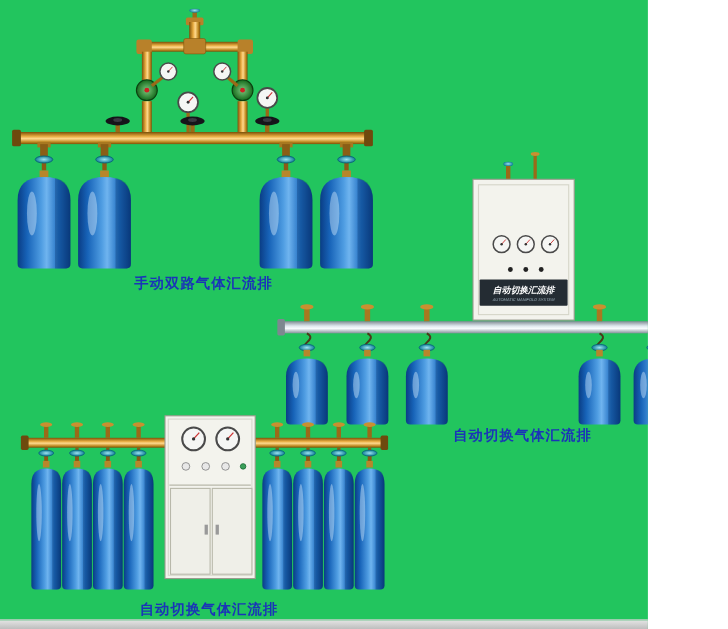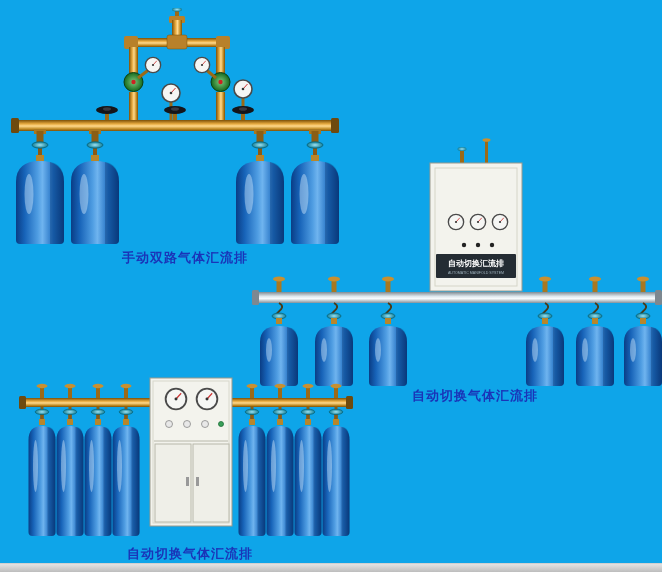--- a/index.html
+++ b/index.html
@@ -1,21 +1,21 @@
 <!DOCTYPE html>
 <html style="--caption-text: #1a34b8; --cylinder-blue: #1d6cc0; --brass: #d89a35; --manifold-silver: #cfd9df; --valve-teal: #2aa4bf; --cabinet-body: #f3f3ed;"><head>
 <meta charset="utf-8">
 <style>
   * { margin:0; padding:0; box-sizing:border-box; }
   html,body { background:#ffffff; font-family:"Liberation Sans", sans-serif; }
   .canvas {
-    position:relative; width:662px; height:572px;
-    background:#0ea5e9; overflow:hidden;
+    position:relative; width:589px; height:572px;
+    background:#22c55e; overflow:hidden;
   }
-  .product { position:absolute; }
+  .product { position:absolute;font-style:italic; }
   .product svg { display:block; }
   .caption {
     position:absolute; text-align:center; font-weight:bold;
     font-size:13px; letter-spacing:1px;
     color:var(--caption-text, #1a34b8);
   }
   .bottom-strip {
     position:absolute; left:0; top:563px; width:662px; height:9px;
     background:linear-gradient(#e3e3e3, #bdbdbd);
     border-top:1px solid #d0d0d0;

